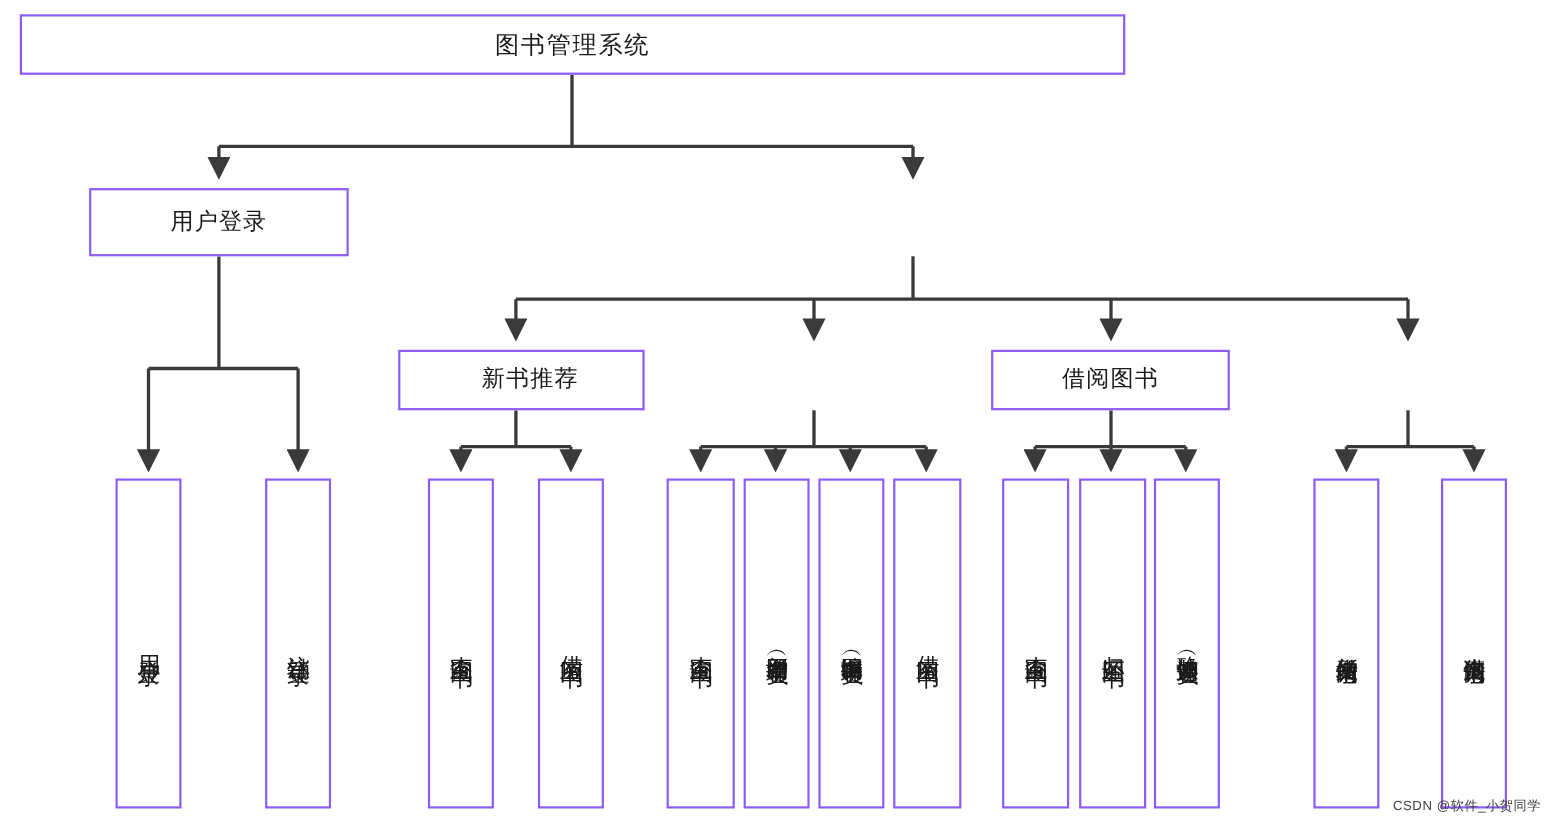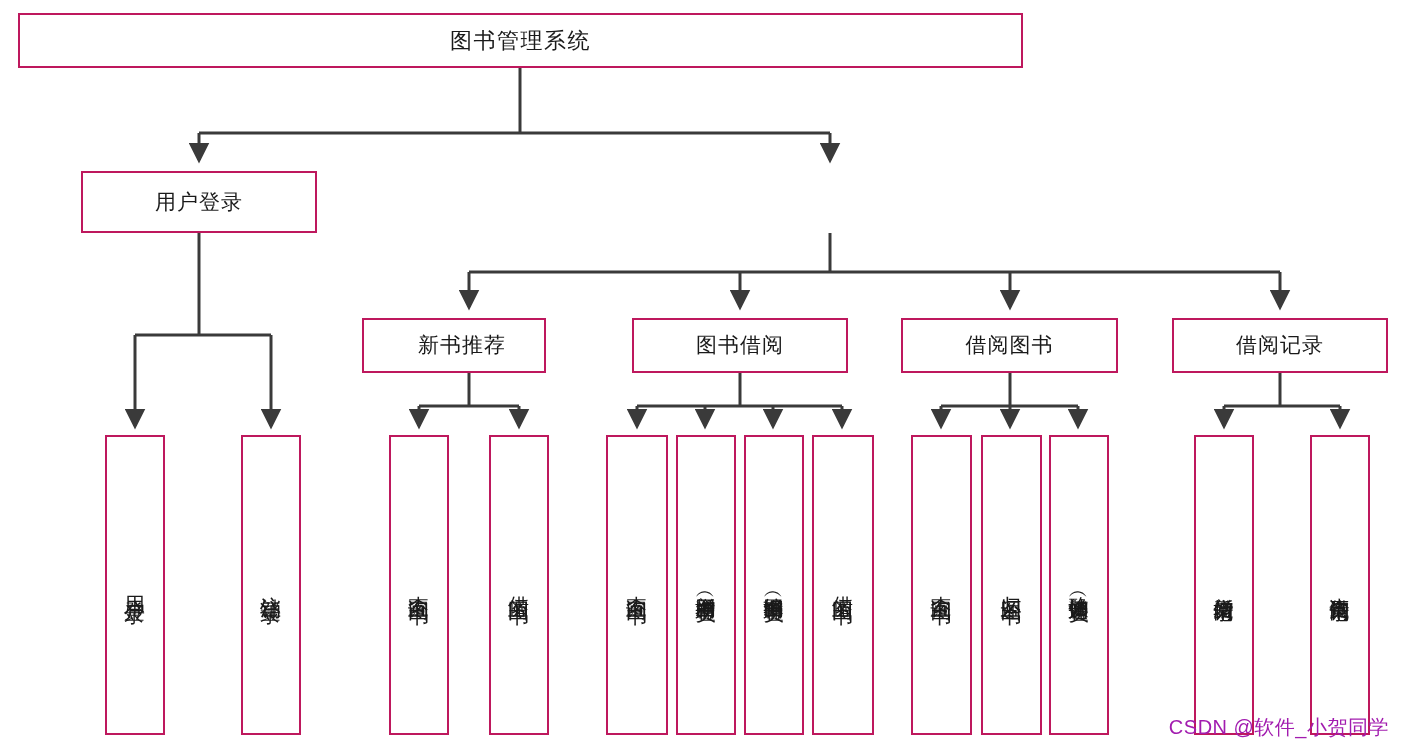--- a/index.html
+++ b/index.html
@@ -25,21 +25,21 @@
     position: absolute;
     left: 0;
     top: 0;
     width: 1405px;
     height: 747px;
     pointer-events: none;
   }
   .node {
     position: absolute;
     box-sizing: border-box;
-    border: 2px solid #be185d;
+    border: 2px solid #8b5cf6;
     background: #ffffff;
     display: flex;
     align-items: center;
     justify-content: center;
     color: #1a1a1a;
   }
   .node-label {
     display: block;
     text-align: center;
     line-height: 1.05;
@@ -70,24 +70,24 @@
     line-height: 1;
     white-space: nowrap;
     max-height: 100%;
   }
   .node.vert.tall .node-label {
     font-size: 20px;
     letter-spacing: 1px;
   }
   #watermark {
     position: absolute;
-    right: 16px;
+    right: 4px;
     bottom: 6px;
-    font-size: 20px;
-    color: #a21caf;
+    font-size: 12px;
+    color: #404040;
     letter-spacing: 0.5px;
     white-space: nowrap;
     user-select: none;
   }
 </style>
 </head>
 <body>
 
 <div id="diagram-root">
 
@@ -142,32 +142,26 @@
   </svg>
 
   <div class="node horiz root" style="left:18px; top:13px; width:1005px; height:55px;">
     <span class="node-label">图书管理系统</span>
   </div>
 
   <div class="node horiz" style="left:81px; top:171px; width:236px; height:62px;">
     <span class="node-label">用户登录</span>
   </div>
 
-  <div class="node horiz" style="left:362px; top:318px; width:184px; height:55px;padding-left:16px;">
+  <div class="node horiz" style="left:362px; top:318px; width:224px; height:55px;padding-left:16px;">
     <span class="node-label">新书推荐</span>
-  </div>
-  <div class="node horiz" style="left:632px; top:318px; width:216px; height:55px;">
-    <span class="node-label">图书借阅</span>
   </div>
   <div class="node horiz" style="left:901px; top:318px; width:217px; height:55px;">
     <span class="node-label">借阅图书</span>
   </div>
-  <div class="node horiz" style="left:1172px; top:318px; width:216px; height:55px;">
-    <span class="node-label">借阅记录</span>
-  </div>
 
   <div class="node vert" style="left:105px; top:435px; width:60px; height:300px;">
     <span class="node-label">用户登录</span>
   </div>
   <div class="node vert" style="left:241px; top:435px; width:60px; height:300px;">
     <span class="node-label">注销登录</span>
   </div>
 
   <div class="node vert" style="left:389px; top:435px; width:60px; height:300px;">
     <span class="node-label">查询图书</span>

